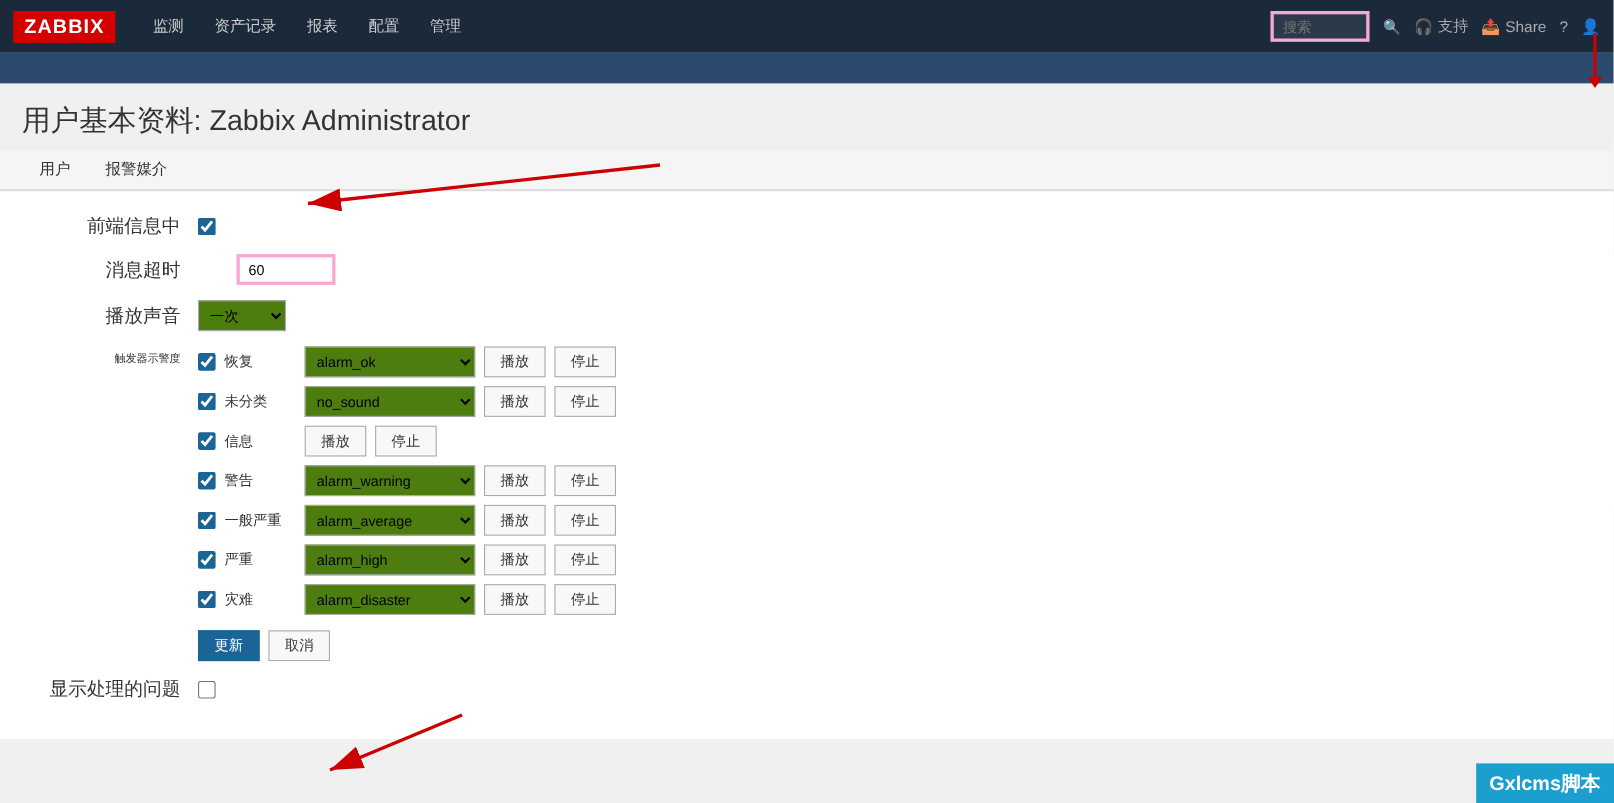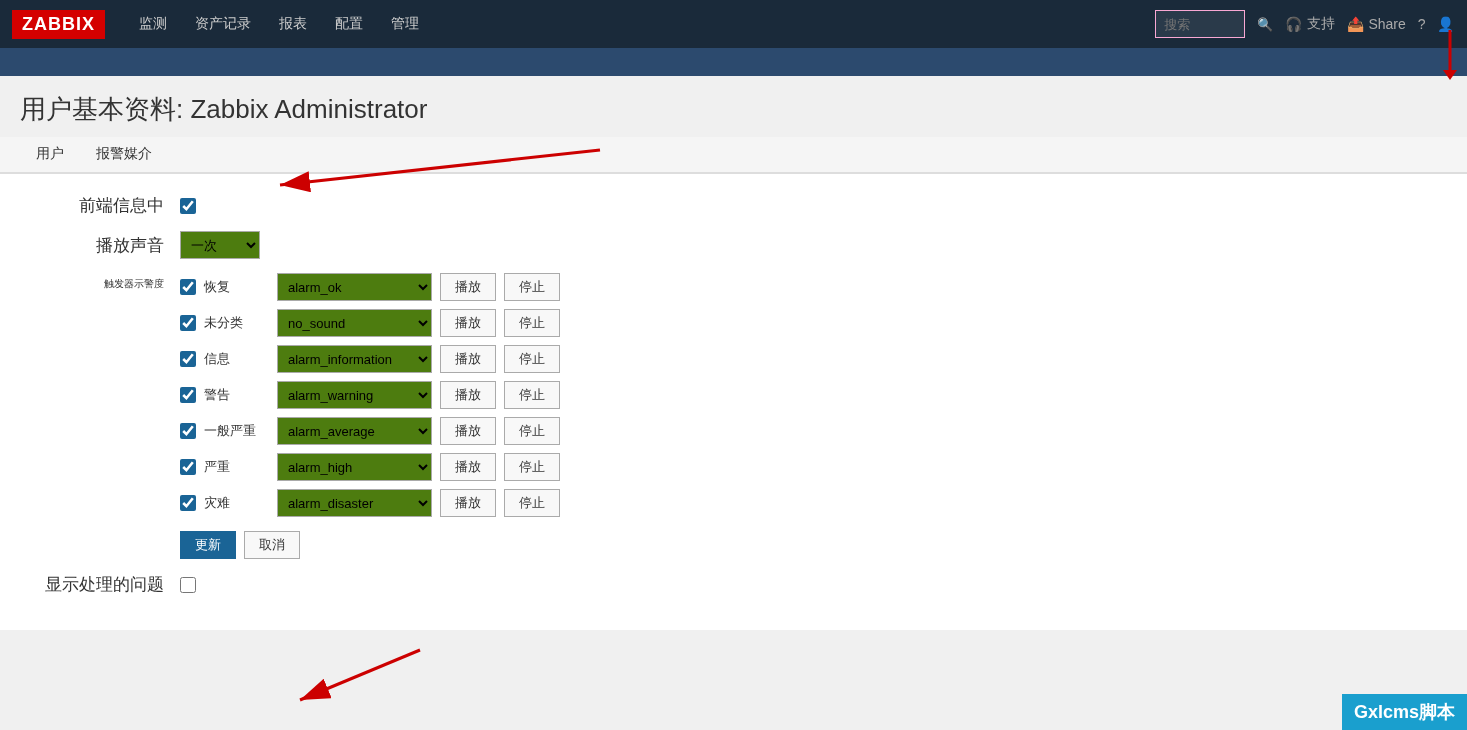--- a/index.html
+++ b/index.html
@@ -117,21 +117,21 @@
       font-size: 17px;
       flex-shrink: 0;
     }
     .form-control-group {
       display: flex;
       align-items: center;
       gap: 8px;
     }
 
     input[type="text"] {
-      border: 1px solid #f9a8d4;
+      border: 3px solid #f9a8d4;
       padding: 4px 8px;
       font-size: 13px;
       height: 28px;
       width: 90px;
       margin-left: 35px;
     }
     input[type="checkbox"] {
       width: 16px;
       height: 16px;
       cursor: pointer;
@@ -261,20 +261,26 @@
 
 <div class="content">
 
   <div class="form-row">
     <div class="form-label">前端信息中</div>
     <div class="form-control-group">
       <input type="checkbox" checked="" style="">
     </div>
   </div>
 
+  <div class="form-row">
+    <div class="form-label">消息超时</div>
+    <div class="form-control-group">
+      <input type="text" value="60" style="">
+    </div>
+  </div>
 
   <div class="form-row">
     <div class="form-label">播放声音</div>
     <div class="form-control-group">
       <select class="play-once-select">
         <option>一次</option>
         <option>一直</option>
         <option>10秒</option>
         <option>30秒</option>
       </select>
@@ -303,24 +309,20 @@
           <option>no_sound</option><option>alarm_ok</option><option>alarm_information</option>
           <option>alarm_warning</option><option>alarm_average</option><option>alarm_high</option><option>alarm_disaster</option>
         </select>
         <button class="btn btn-play">播放</button>
         <button class="btn btn-stop">停止</button>
       </div>
 
       <div class="severity-row">
         <input type="checkbox" checked="" style="">
         <span class="severity-name">信息</span>
-        <select class="sound-select">
-          <option>alarm_information</option><option>alarm_ok</option><option>no_sound</option>
-          <option>alarm_warning</option><option>alarm_average</option><option>alarm_high</option><option>alarm_disaster</option>
-        </select>
         <button class="btn btn-play">播放</button>
         <button class="btn btn-stop">停止</button>
       </div>
 
       <div class="severity-row">
         <input type="checkbox" checked="" style="">
         <span class="severity-name">警告</span>
         <select class="sound-select">
           <option>alarm_warning</option><option>alarm_ok</option><option>no_sound</option>
           <option>alarm_information</option><option>alarm_average</option><option>alarm_high</option><option>alarm_disaster</option>

